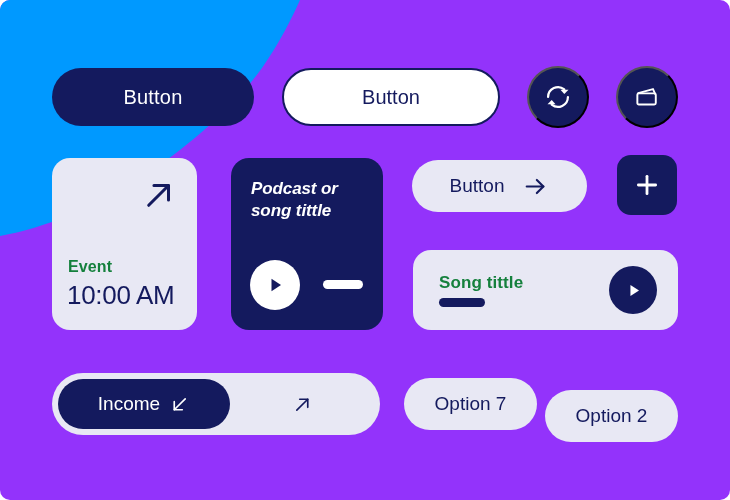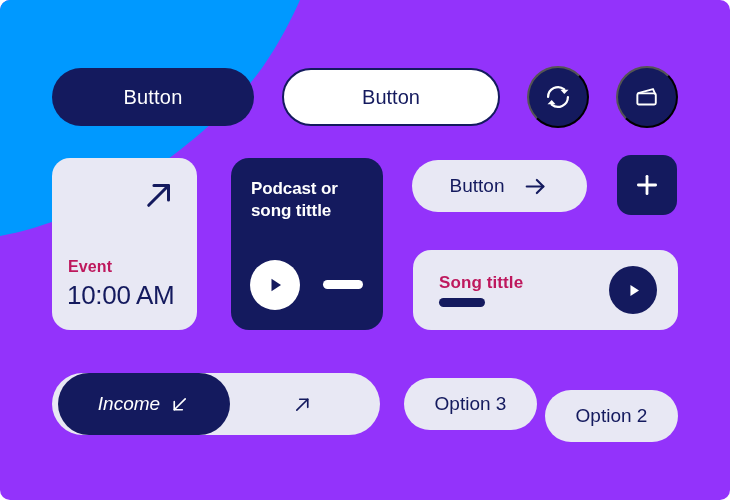--- a/index.html
+++ b/index.html
@@ -91,35 +91,36 @@
 
   .card {
     border-radius: 18px;
     box-sizing: border-box;
   }
   .card-light { background: #e8e8f4; }
   .card-navy  { background: #141a5e; }
 
   .label-bold {
     font-weight: bold;
-    color: #be185d;
+    color: #15803d;
     font-size: 16px;
     letter-spacing: .1px;
   }
   .label-time {
     color: #141a5e;
     font-size: 26px;
     letter-spacing: -.3px;
   }
   .card-title-white {
     color: #ffffff;
     font-weight: bold;
     font-size: 17px;
     line-height: 1.32;
     letter-spacing: -.1px;
+    font-style: italic;
   }
 
   .play-circle-white {
     background: #ffffff;
     border-radius: 50%;
     display: flex;
     align-items: center;
     justify-content: center;
   }
   .play-circle-navy {
@@ -250,40 +251,40 @@
     <button class="play-circle-navy abs" style="left:196px; top:16px; width:48px; height:48px; border:none; padding:0;">
       <span style="display:flex;">
         <svg width="19" height="19" viewBox="0 0 20 20">
           <polygon points="6.8,4.2 15.8,10 6.8,15.8" fill="#ffffff"></polygon>
         </svg>
       </span>
     </button>
   </div>
 
   <div class="seg-wrap abs" style="left:52px; top:373px; width:328px; height:62px; padding:6px;">
-    <div class="seg seg-active" style="width:172px; height:62px;font-style:italic;">
+    <div class="seg seg-active" style="width:172px; height:50px;">
       <span>Income</span>
       <span style="display:flex;">
         <svg width="21" height="21" viewBox="0 0 24 24" fill="none" stroke="#ffffff" stroke-width="1.9" stroke-linecap="round" stroke-linejoin="round">
           <line x1="18.5" y1="5.5" x2="6" y2="18"></line>
           <polyline points="15.2,18 6,18 6,8.8"></polyline>
         </svg>
       </span>
     </div>
     <div class="seg seg-idle" style="flex:1; height:50px;">
       <span style="display:flex;">
         <svg width="21" height="21" viewBox="0 0 24 24" fill="none" stroke="#141a5e" stroke-width="1.9" stroke-linecap="round" stroke-linejoin="round">
           <line x1="5.5" y1="18.5" x2="18" y2="6"></line>
           <polyline points="8.8,6 18,6 18,15.2"></polyline>
         </svg>
       </span>
     </div>
   </div>
 
   <button class="opt-pill abs" style="left:404px; top:378px; width:133px; height:52px;">
-    <span>Option 3</span>
+    <span>Option 7</span>
   </button>
 
   <button class="opt-pill abs" style="left:545px; top:378px; width:133px; height:52px;margin-top:12px;">
     <span>Option 2</span>
   </button>
 
 </div>
 
 </body></html>

